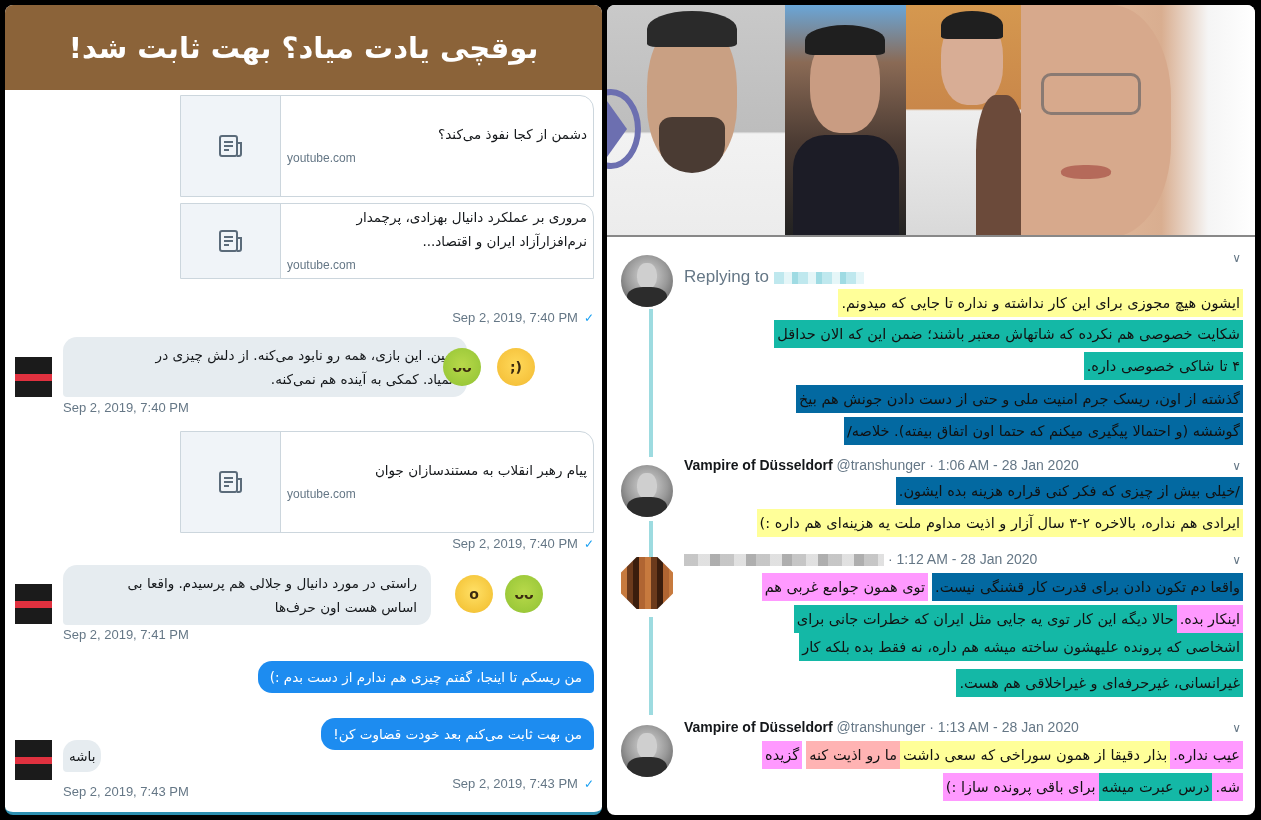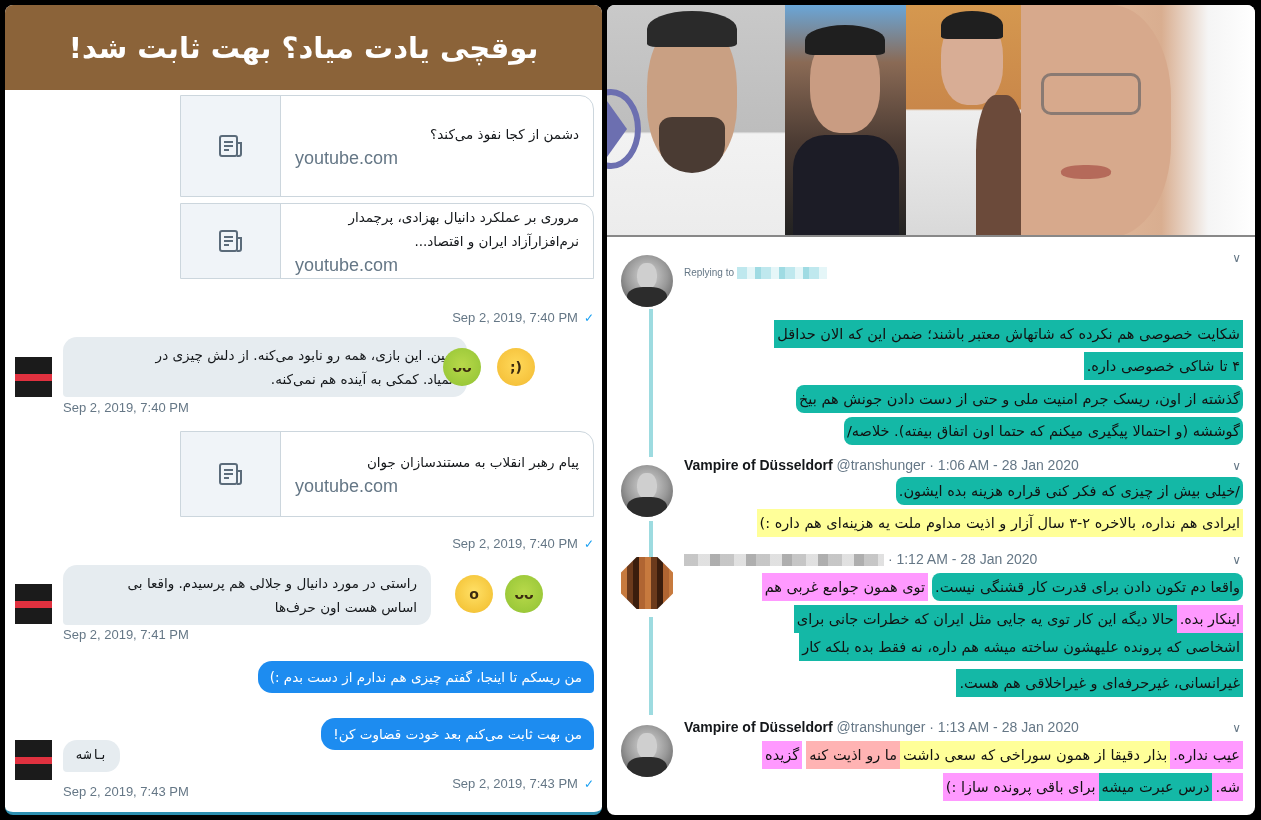--- a/index.html
+++ b/index.html
@@ -8,23 +8,23 @@
 
   
   .left { position: absolute; left: 5px; top: 5px; width: 597px; height: 810px; background: #fff; border-radius: 8px; overflow: hidden; border-bottom: 3px solid #2d8fb0; }
   .banner { height: 85px; background: #8b6339; display: flex; align-items: center; justify-content: center; }
   .banner-title { color: #fff; font-size: 29px; font-weight: bold; direction: rtl; font-family: "DejaVu Sans", sans-serif; }
 
   .chat { position: relative; height: 720px; }
 
   .card { position: absolute; display: flex; border: 1px solid #ccd6dd; border-radius: 0 14px 0 0; background: #fff; overflow: hidden; }
   .card-thumb { width: 100px; background: #f0f4f8; border-right: 1px solid #ccd6dd; display: flex; align-items: center; justify-content: center; }
-  .card-body { flex: 1; padding: 0 14px; display: flex; flex-direction: column; justify-content: center; }
+  .card-body { flex: 1; padding: 0 6px; display: flex; flex-direction: column; justify-content: center; }
   .card-title { direction: rtl; text-align: right; font-size: 13.5px; color: #14171a; line-height: 24px; }
-  .card-domain { font-size: 18px; color: #657786; font-family: "Liberation Sans", sans-serif; line-height: 24px; }
+  .card-domain { font-size: 12px; color: #657786; font-family: "Liberation Sans", sans-serif; line-height: 24px; }
 
   .ts { position: absolute; font-size: 13px; color: #657786; font-family: "Liberation Sans", sans-serif; }
   .check { color: #1da1f2; font-size: 12px; margin-left: 6px; }
 
   .avatar-sq { position: absolute; width: 37px; height: 40px; background: #1b1b1b; display: flex; align-items: center; }
   .avatar-sq .stripe { width: 100%; height: 7px; background: #e0313f; }
 
   .bubble-in { position: absolute; background: #e6ecf0; border-radius: 14px 14px 14px 4px; padding: 6px 14px; direction: rtl; text-align: right; font-size: 13.5px; color: #14171a; line-height: 24px; }
   .bubble-out { position: absolute; background: #1d8cf0; border-radius: 14px 14px 4px 14px; padding: 4px 12px; direction: rtl; text-align: right; font-size: 13.5px; color: #fff; line-height: 24px; white-space: nowrap; }
 
@@ -49,29 +49,29 @@
   .tweets { position: relative; height: 576px; }
   .thread-line { position: absolute; left: 42px; width: 4px; background: #9ddbe0; }
   .t-avatar { position: absolute; left: 14px; width: 52px; height: 52px; border-radius: 50%; background: radial-gradient(circle at 50% 40%, #d8d8d8 0%, #9a9a9a 50%, #4a4a4a 100%); overflow: hidden; }
   .t-avatar .head { position: absolute; left: 16px; top: 8px; width: 20px; height: 26px; background: #cfcfcf; border-radius: 45%; }
   .t-avatar .body { position: absolute; left: 6px; top: 32px; width: 40px; height: 24px; background: #2c2c2c; border-radius: 40% 40% 0 0; }
   .t-avatar-blur { background: repeating-linear-gradient(90deg, #c77a3e 0 6px, #6b3a1c 6px 12px, #3a1d0d 12px 18px, #b06532 18px 24px); border-radius: 0; clip-path: polygon(30% 0, 70% 0, 100% 30%, 100% 70%, 70% 100%, 30% 100%, 0 70%, 0 30%); }
 
   .t-header { position: absolute; left: 77px; font-family: "Liberation Sans", sans-serif; font-size: 14px; color: #657786; white-space: nowrap; }
   .t-name { color: #14171a; font-weight: bold; }
   .t-blurname { display: inline-block; width: 200px; height: 12px; background: repeating-linear-gradient(90deg, #b8b8b8 0 14px, #d9d9d9 14px 26px, #9a9a9a 26px 36px); vertical-align: middle; opacity: 0.8; }
-  .t-replying { position: absolute; left: 77px; font-family: "Liberation Sans", sans-serif; font-size: 10px; color: #657786; }
+  .t-replying { position: absolute; left: 77px; font-family: "Liberation Sans", sans-serif; font-size: 17px; color: #657786; }
   .blurred-handle { display: inline-block; width: 90px; height: 12px; background: repeating-linear-gradient(90deg, #bfe8ee 0 10px, #e5f6f8 10px 18px, #9fdbe3 18px 24px); vertical-align: middle; }
   .chevron { position: absolute; right: 14px; color: #657786; font-size: 12px; }
 
   .t-line { position: absolute; right: 12px; direction: rtl; font-size: 14.5px; color: #111; height: 28px; line-height: 28px; white-space: nowrap; display: flex; }
   .hl { padding: 0 3px; }
   .hl-yellow { background: #ffff99; }
   .hl-green { background: #14b8a6; }
-  .hl-orange { background: #14b8a6; border-radius: 8px; }
+  .hl-orange { background: #0369a1; }
   .hl-pink { background: #ff99ff; }
   .hl-red { background: #ffb3b3; }
 </style>
 </head>
 <body>
 
 <div class="root">
 
   <div class="left">
     <div class="banner">
@@ -122,21 +122,21 @@
         <div>نمیاد. کمکی به آینده هم نمی‌کنه.</div>
       </div>
       <div class="emoji emoji-sick" style="left:438px; top:258px;">
           <div class="emoji-face">ᴗᴗ</div>
         </div>
       <div class="emoji emoji-wink" style="left:492px; top:258px;">
           <div class="emoji-face">;)</div>
         </div>
       <div class="ts" style="left:58px; top:310px;">Sep 2, 2019, 7:40 PM</div>
 
-      <div class="card" style="left:175px; top:341px; width:414px; height:86px;">
+      <div class="card" style="left:175px; top:341px; width:414px; height:102px;">
         <div class="card-thumb">
           <svg width="26" height="26" viewBox="0 0 26 26">
               <rect x="2" y="3" width="17" height="20" rx="2" fill="none" stroke="#5b6b7a" stroke-width="2"></rect>
               <path d="M19 10h4v11a2 2 0 0 1-2 2h-2" fill="none" stroke="#5b6b7a" stroke-width="2"></path>
               <line x1="6" y1="9" x2="15" y2="9" stroke="#5b6b7a" stroke-width="2"></line>
               <line x1="6" y1="13" x2="15" y2="13" stroke="#5b6b7a" stroke-width="2"></line>
               <line x1="6" y1="17" x2="11" y2="17" stroke="#5b6b7a" stroke-width="2"></line>
             </svg>
         </div>
         <div class="card-body">
@@ -161,21 +161,21 @@
         </div>
       <div class="ts" style="left:58px; top:537px;">Sep 2, 2019, 7:41 PM</div>
 
       <div class="bubble-out" style="right:8px; top:571px;">من ریسکم تا اینجا، گفتم چیزی هم ندارم از دست بدم :)</div>
       <div class="bubble-out" style="right:8px; top:628px;text-align:center;">من بهت ثابت می‌کنم بعد خودت قضاوت کن!</div>
       <div class="ts" style="right:8px; top:650px;margin-top:36px;"><span>Sep 2, 2019, 7:43 PM</span><span class="check">✓</span></div>
 
       <div class="avatar-sq" style="left:10px; top:650px;">
           <div class="stripe"></div>
         </div>
-      <div class="bubble-in" style="left:58px; top:650px; padding:4px 12px;font-family:Liberation Mono, monospace;">باشه</div>
+      <div class="bubble-in" style="left:58px; top:650px; padding:4px 6px;">باشه</div>
       <div class="ts" style="left:58px; top:694px;">Sep 2, 2019, 7:43 PM</div>
     </div>
   </div>
 
   <div class="right">
     <div class="photos">
       <div class="photo p1">
         <div class="play"></div>
         <div class="play-tri"></div>
         <div class="face" style="left:40px; top:14px; width:90px; height:150px; background:#c9a083;"></div>
@@ -207,20 +207,23 @@
 
       <div class="t-avatar" style="top:18px;">
           <div class="head"></div>
           <div class="body"></div>
         </div>
       <div class="chevron" style="top:14px;">∨</div>
       <div class="t-replying" style="top:30px;">
         <span>Replying to</span>
         <span class="blurred-handle"></span>
       </div>
+      <div class="t-line" style="top:52px;">
+          <span class="hl hl-yellow">ایشون هیچ مجوزی برای این کار نداشته و نداره تا جایی که میدونم.</span>
+        </div>
       <div class="t-line" style="top:83px;">
           <span class="hl hl-green">شکایت خصوصی هم نکرده که شاتهاش معتبر باشند؛ ضمن این که الان حداقل</span>
         </div>
       <div class="t-line" style="top:115px;">
           <span class="hl hl-green">۴ تا شاکی خصوصی داره.</span>
         </div>
       <div class="t-line" style="top:148px;">
           <span class="hl hl-orange">گذشته از اون، ریسک جرم امنیت ملی و حتی از دست دادن جونش هم بیخ</span>
         </div>
       <div class="t-line" style="top:180px;">

